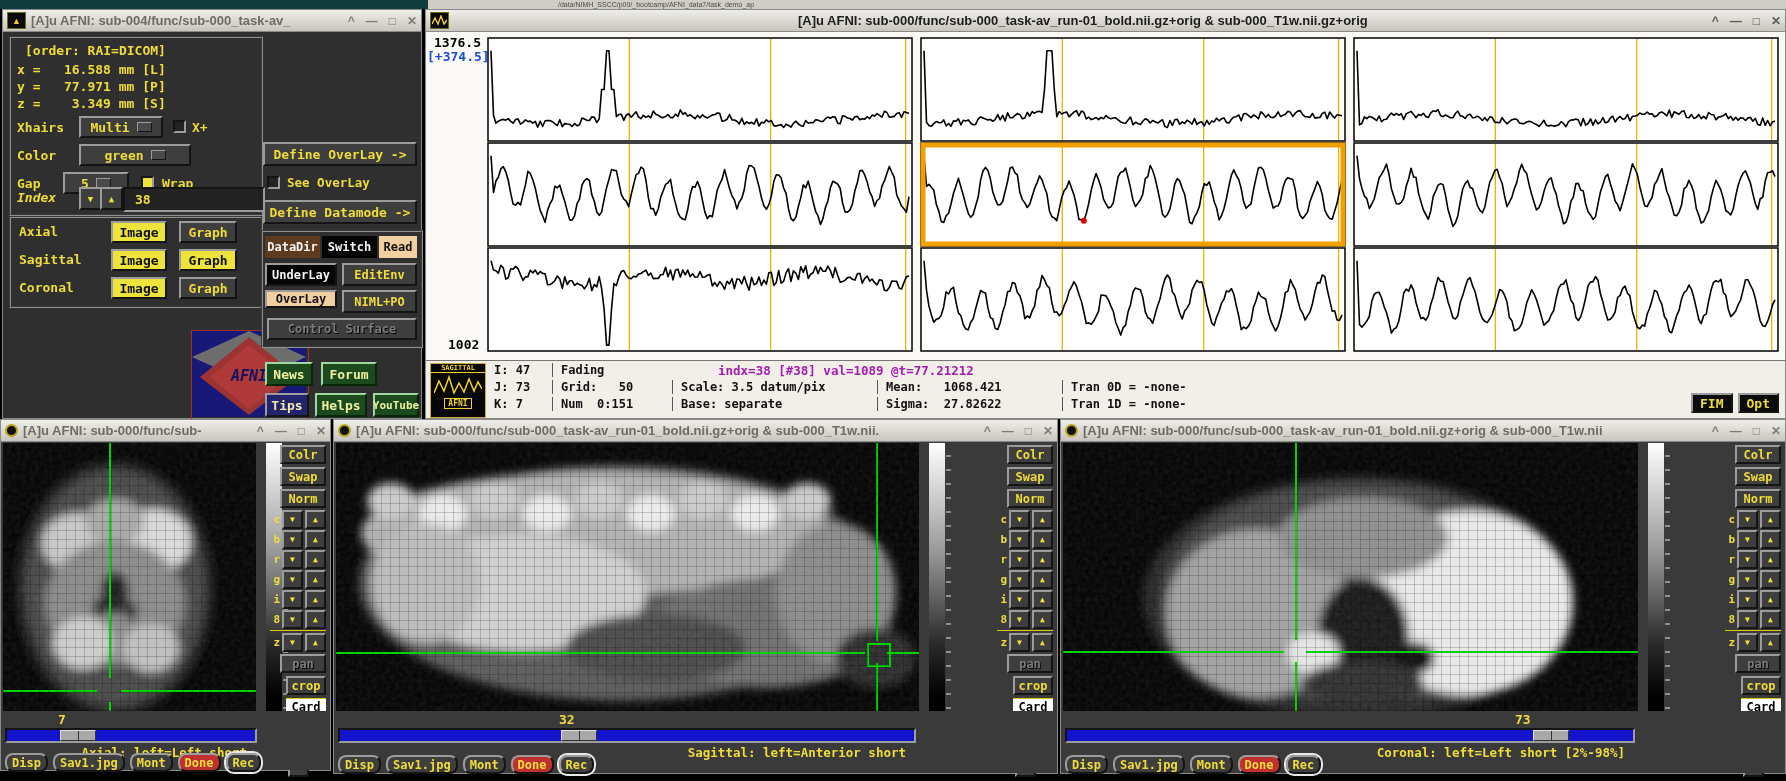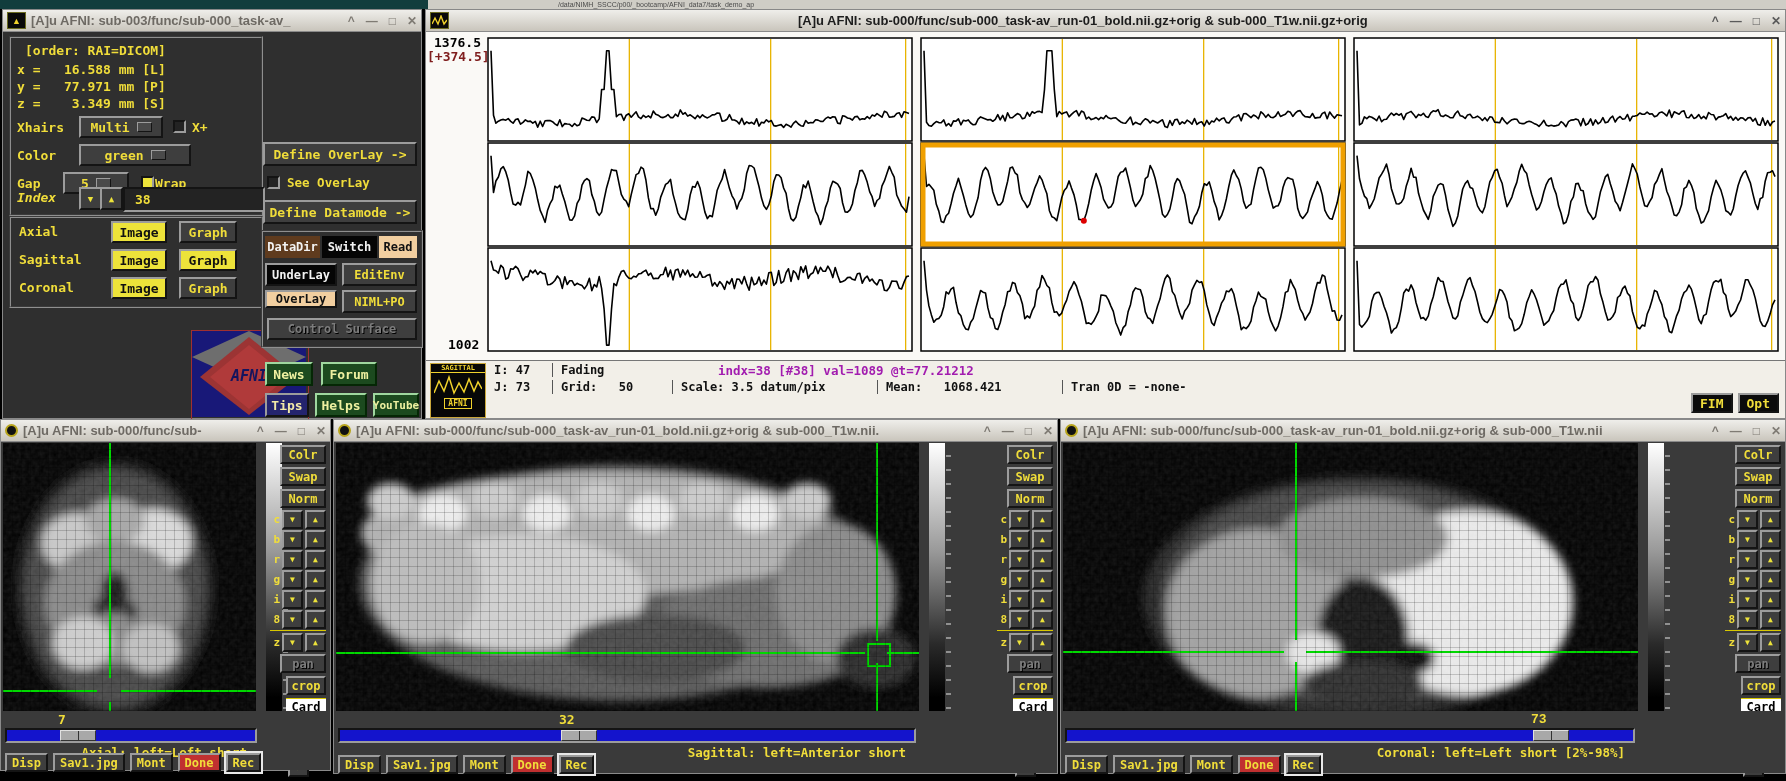--- a/index.html
+++ b/index.html
@@ -83,21 +83,21 @@
   .navpad .nb{width:17px;height:16px;background:#3e3e3e;color:#ede33a;font-size:9px;display:flex;align-items:center;justify-content:center;}
   .botbar{position:absolute;left:0;right:0;top:291px;bottom:0;background:#3a3a3a;}
   .slicenum{position:absolute;top:1px;color:#f0dd3a;font-size:13px;font-weight:bold;}
   .slider{position:absolute;top:17px;height:15px;background:#1414cc;border:2px solid;
           border-color:#141414 #9c9c9c #9c9c9c #141414;box-sizing:border-box;}
   .handle{position:absolute;top:0;height:11px;width:36px;background:#a8a8a8;
           border:1px solid;border-color:#e0e0e0 #333 #333 #e0e0e0;box-sizing:border-box;}
   .handle::after{content:"";position:absolute;left:17px;top:0;bottom:0;width:1px;background:#333;}
   .orient{position:absolute;color:#f0dd3a;font-size:12.5px;font-weight:bold;white-space:nowrap;}
   .btnrow{position:absolute;left:4px;display:flex;gap:5px;}
-  .btnrow .abtn{height:19px;padding:0 5px;font-size:12px;}
+  .btnrow .abtn{height:19px;padding:0 5px;font-size:12px;border-radius:8px;}
   .btnrow .abtn.recb{outline:2px solid #e8e8e8;}
   .xh{position:absolute;background:#00d800;}
   .xhbox{position:absolute;border:2px solid #00d800;background:transparent;}
   
   .termbar{position:absolute;left:428px;top:0;right:0;height:9px;background:#cfcdc6;
            color:#4a4a4a;font-size:7px;font-family:"Liberation Sans",sans-serif;overflow:hidden;
            display:flex;align-items:center;padding-left:130px;}
   .tealstrip{position:absolute;left:0;top:0;width:428px;height:9px;background:#123d3d;}
 </style>
 </head>
@@ -108,21 +108,21 @@
   <div class="tealstrip"></div>
   <div class="termbar">
     <span>/data/NIMH_SSCC/p00/_bootcamp/AFNI_data7/task_demo_ap</span>
   </div>
 
   <div class="window" style="left:2px;top:9px;width:420px;height:410px;">
     <div class="tbar">
       <span class="ico-box">
           <span style="color:#f0d22c;font-size:9px;">▲</span>
         </span>
-      <span class="ttext">[A]u AFNI: sub-003/func/sub-000_task-av_</span>
+      <span class="ttext">[A]u AFNI: sub-004/func/sub-000_task-av_</span>
       <span class="wbtns">
         <span>^</span>
         <span>—</span>
         <span>□</span>
         <span>✕</span>
       </span>
     </div>
 
     <div class="panel abs" style="left:6px;top:26px;width:250px;height:176px;">
       <div class="abs ylab" style="left:14px;top:5px;">[order: RAI=DICOM]</div>
@@ -143,21 +143,21 @@
         <span>green</span>
           <span class="ddtab"></span>
       </div>
 
       <div class="abs ylab" style="left:6px;top:138px;">Gap</div>
       <div class="abs abtn bo dd" style="left:52px;top:134px;width:66px;height:22px;">
         <span>5</span>
           <span class="ddtab"></span>
       </div>
       <div class="abs chk onc bi" style="left:130px;top:138px;"></div>
-      <div class="abs ylab" style="left:144px;top:138px;">Wrap</div>
+      <div class="abs ylab" style="left:151px;top:138px;">Wrap</div>
 
       <div class="abs ylab" style="left:6px;top:151px;"></div>
       <div class="abs ylab" style="left:6px;top:150px;"></div>
       <div class="abs ylab" style="left:6px;top:149px;height:0;"></div>
       <div class="abs ylab" style="left:6px;top:153px;height:0;"></div>
       <div class="abs ylab" style="left:6px;top:152px;font-style:italic;">Index</div>
       <div class="abs spin bo" style="left:68px;top:149px;">▼</div>
       <div class="abs spin bo" style="left:89px;top:149px;">▲</div>
       <div class="abs fld bi" style="left:112px;top:149px;width:128px;height:21px;padding-left:10px;">
         <span>38</span>
@@ -222,21 +222,21 @@
       <span class="wbtns" style="color:#5a5a5a;">
         <span>^</span>
         <span>—</span>
         <span>□</span>
         <span>✕</span>
       </span>
     </div>
 
     <div class="plotarea">
       <div class="abs" style="left:8px;top:3px;font-weight:bold;font-size:13px;color:#000;">1376.5</div>
-      <div class="abs" style="left:1px;top:17px;font-weight:bold;font-size:13px;color:#7f1d1d;">[+374.5]</div>
+      <div class="abs" style="left:1px;top:17px;font-weight:bold;font-size:13px;color:#1d4ed8;">[+374.5]</div>
       <div class="abs" style="left:22px;top:305px;font-weight:bold;font-size:13px;color:#000;">1002</div>
       <svg id="graph-grid" width="1361" height="328">
           <rect x="62" y="6" width="424" height="103" fill="#ffffff" stroke="#000" stroke-width="1.5"></rect>
           <line x1="203.33333333333331" y1="7" x2="203.33333333333331" y2="108" stroke="#e8b400" stroke-width="1.3"></line>
           <line x1="344.66666666666663" y1="7" x2="344.66666666666663" y2="108" stroke="#e8b400" stroke-width="1.3"></line>
           <line x1="479.64" y1="7" x2="479.64" y2="108" stroke="#e8b400" stroke-width="1.3"></line>
           <polyline points="65.0,18.7 67.5,83.3 69.9,91.2 72.4,89.2 74.8,88.0 77.3,87.4 79.8,88.2 82.2,86.6 84.7,89.4 87.1,91.2 89.6,87.5 92.0,86.9 94.5,92.2 97.0,90.4 99.4,87.9 101.9,89.5 104.3,89.1 106.8,91.2 109.3,89.4 111.7,95.1 114.2,89.2 116.6,94.5 119.1,88.8 121.6,88.5 124.0,88.6 126.5,89.7 128.9,91.8 131.4,93.5 133.8,87.8 136.3,94.6 138.8,91.6 141.2,92.0 143.7,92.3 146.1,94.5 148.6,91.5 151.1,93.8 153.5,92.8 156.0,86.1 158.4,87.0 160.9,88.2 163.4,88.5 165.8,84.9 168.3,85.2 170.7,90.5 173.2,86.9 175.6,57.5 178.1,57.5 180.6,18.7 183.0,18.7 185.5,57.5 187.9,57.5 190.4,84.7 192.9,82.5 195.3,82.2 197.8,88.3 200.2,83.2 202.7,81.8 205.2,85.2 207.6,82.5 210.1,79.8 212.5,84.8 215.0,86.6 217.4,83.3 219.9,85.4 222.4,83.8 224.8,85.8 227.3,79.1 229.7,82.3 232.2,83.2 234.7,85.1 237.1,85.6 239.6,84.6 242.0,82.5 244.5,85.6 247.0,85.6 249.4,82.2 251.9,84.5 254.3,77.9 256.8,82.2 259.2,80.7 261.7,84.1 264.2,82.8 266.6,84.7 269.1,86.7 271.5,83.4 274.0,85.8 276.5,82.8 278.9,84.8 281.4,85.9 283.8,84.6 286.3,82.9 288.8,82.6 291.2,81.0 293.7,81.4 296.1,89.3 298.6,88.7 301.0,87.3 303.5,82.6 306.0,87.9 308.4,88.0 310.9,89.3 313.3,91.9 315.8,86.3 318.3,92.4 320.7,89.9 323.2,91.5 325.6,90.3 328.1,92.2 330.6,86.8 333.0,94.1 335.5,90.3 337.9,90.9 340.4,87.8 342.8,89.9 345.3,88.5 347.8,93.6 350.2,94.1 352.7,93.2 355.1,92.6 357.6,95.4 360.1,92.3 362.5,93.4 365.0,95.2 367.4,91.3 369.9,89.2 372.4,92.0 374.8,93.7 377.3,94.1 379.7,88.5 382.2,91.3 384.6,90.5 387.1,90.8 389.6,87.7 392.0,88.1 394.5,89.4 396.9,89.5 399.4,86.7 401.9,85.1 404.3,86.2 406.8,84.7 409.2,85.1 411.7,91.1 414.2,91.7 416.6,83.8 419.1,84.4 421.5,86.0 424.0,86.5 426.4,88.1 428.9,84.8 431.4,84.4 433.8,87.7 436.3,86.7 438.7,87.1 441.2,84.6 443.7,86.6 446.1,83.1 448.6,84.1 451.0,81.6 453.5,83.3 456.0,85.2 458.4,79.3 460.9,80.5 463.3,85.1 465.8,84.9 468.2,84.4 470.7,81.4 473.2,80.7 475.6,85.3 478.1,79.7 480.5,80.6 483.0,81.6" fill="none" stroke="#000000" stroke-width="1.6" stroke-linejoin="round"></polyline>
           <rect x="495" y="6" width="424" height="103" fill="#ffffff" stroke="#000" stroke-width="1.5"></rect>
           <line x1="636.3333333333333" y1="7" x2="636.3333333333333" y2="108" stroke="#e8b400" stroke-width="1.3"></line>
           <line x1="777.6666666666666" y1="7" x2="777.6666666666666" y2="108" stroke="#e8b400" stroke-width="1.3"></line>
@@ -294,20 +294,27 @@
         <span class="scol first" style="width:62px;">I: 47</span>
         <span class="scol" style="width:120px;">Fading</span>
       </div>
       <div class="srow" style="top:19px;">
         <span class="scol first" style="width:62px;">J: 73</span>
         <span class="scol" style="width:120px;">Grid:   50</span>
         <span class="scol" style="width:205px;">Scale: 3.5 datum/pix</span>
         <span class="scol" style="width:185px;">Mean:   1068.421</span>
         <span class="scol">Tran 0D = -none-</span>
       </div>
+      <div class="srow" style="top:36px;">
+        <span class="scol first" style="width:62px;">K: 7</span>
+        <span class="scol" style="width:120px;">Num  0:151</span>
+        <span class="scol" style="width:205px;">Base: separate</span>
+        <span class="scol" style="width:185px;">Sigma:  27.82622</span>
+        <span class="scol">Tran 1D = -none-</span>
+      </div>
       <div class="redread">indx=38 [#38] val=1089 @t=77.21212</div>
       <div class="fimopt">
         <div class="abtn bo">FIM</div>
         <div class="abtn bo">Opt</div>
       </div>
     </div>
   </div>
 
   <div id="imgwin-mount">
       <div class="imgwin" style="left: 0px; top: 419px; width: 331px; height: 352px;">
@@ -614,21 +621,21 @@
             <span></span>
             <span class="nb bo">◀</span>
             <span class="nb bo" style="font-size: 11px; font-weight: bold;">C</span>
             <span class="nb bo">▶</span>
             <span></span>
             <span class="nb bo">▼</span>
             <span></span>
           </div>
         </div>
       <div class="botbar">
-        <div class="slicenum" style="left: 470px; font-family: Liberation Mono, monospace;">73</div>
+        <div class="slicenum" style="left: 454px;">73</div>
         <div class="slider" style="left: 4px; width: 570px;">
             <div class="handle" style="left: 466px;"></div>
           </div>
         <div class="orient" style="top: 34px; right: 160px;">Coronal: left=Left short [2%-98%]</div>
         <div class="btnrow" style="top: 44px;">
             <div class="abtn bo">Disp</div>
             <div class="abtn bo">Sav1.jpg</div>
             <div class="abtn bo">Mont</div>
             <div class="abtn bo red" style="background: rgb(192, 48, 48);">Done</div>
             <div class="abtn bo recb">Rec</div>

